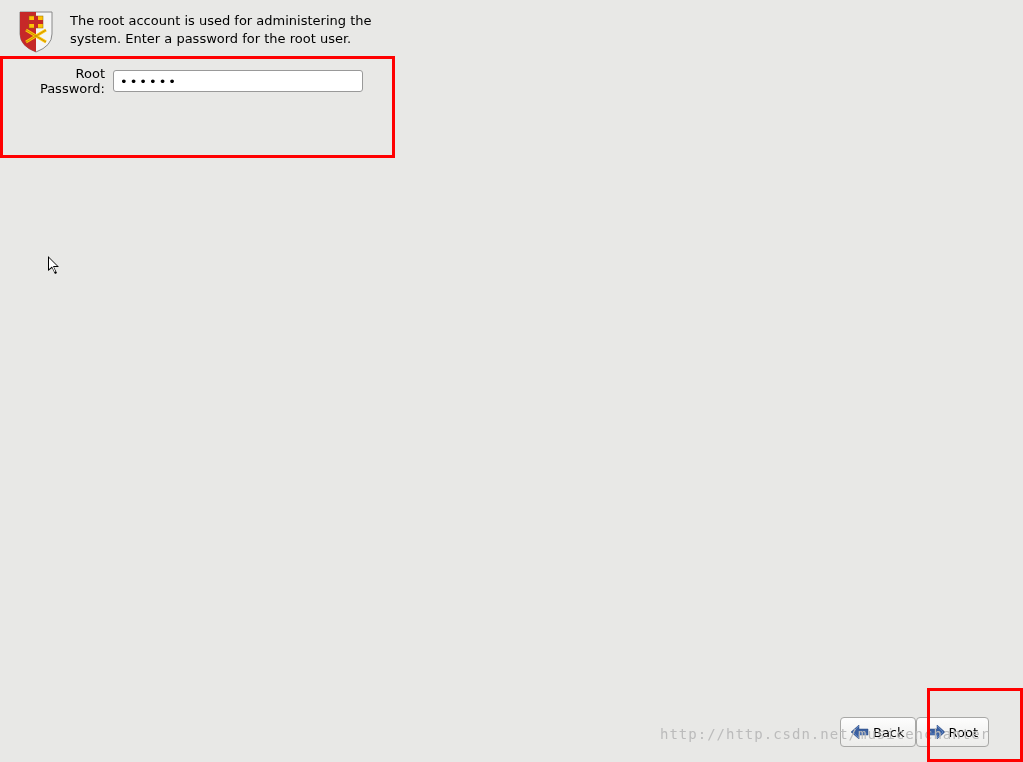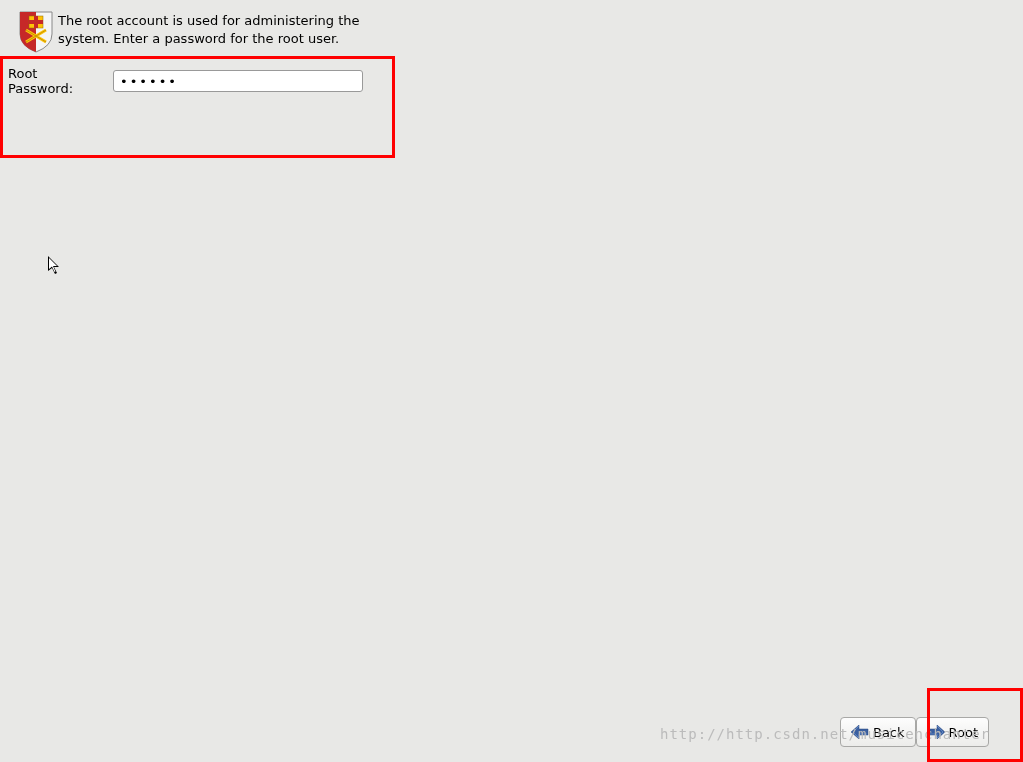--- a/index.html
+++ b/index.html
@@ -14,21 +14,21 @@
       font-family: "DejaVu Sans", "Liberation Sans", Arial, sans-serif;
       font-size: 13px;
       color: #000;
       position: relative;
       overflow: hidden;
     }
     .header-section {
       display: flex;
       align-items: flex-start;
       padding: 10px 16px 0 18px;
-      gap: 4px;
+      gap: 16px;
     }
     .shield-icon {
       width: 36px;
       height: 44px;
       flex-shrink: 0;
     }
     .header-text {
       max-width: 320px;
       line-height: 1.35;
       padding-top: 2px;
@@ -42,21 +42,21 @@
       padding: 10px 8px 10px 8px;
     }
     .form-row {
       display: flex;
       align-items: center;
       margin-bottom: 10px;
     }
     .form-label {
       width: 105px;
       padding-right: 8px;
-      text-align: left;
+      text-align: right;
     }
     .form-input {
       width: 250px;
       height: 22px;
       border: 1px solid #999;
       border-radius: 3px;
       background: #fff;
       padding: 2px 6px;
       font-size: 13px;
       font-family: inherit;

